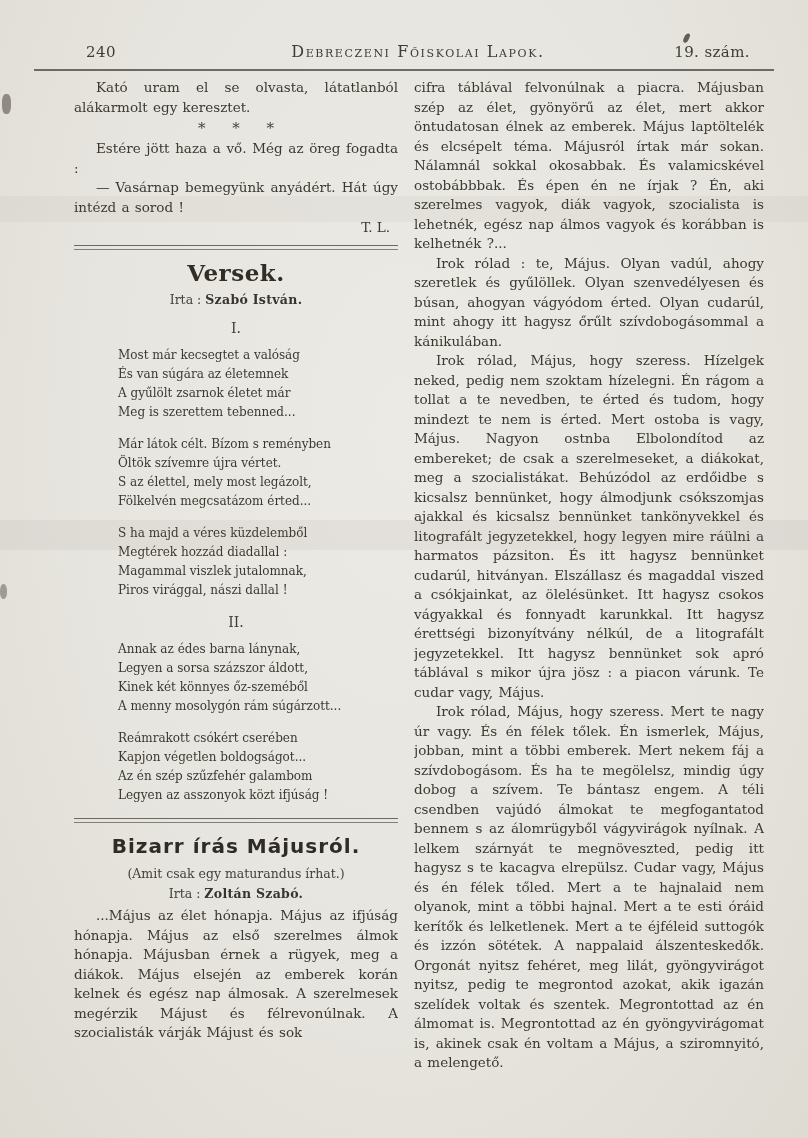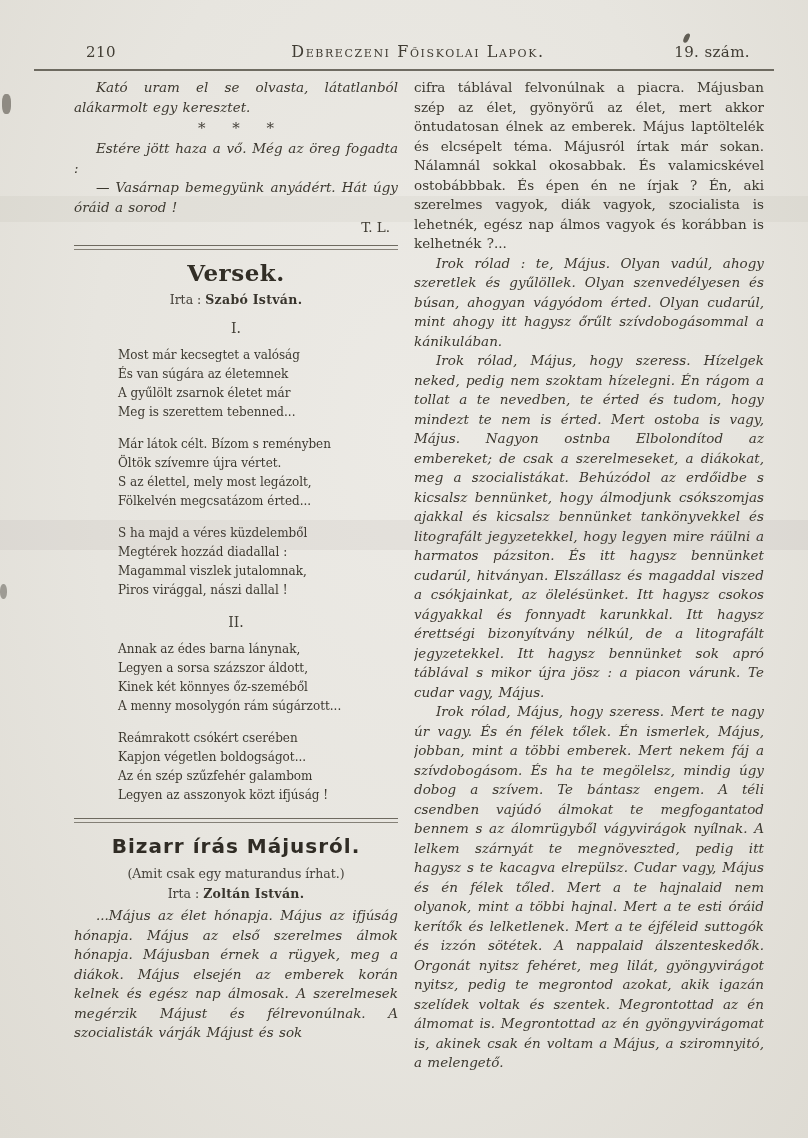--- a/index.html
+++ b/index.html
@@ -33,21 +33,21 @@
   .issue{width:110px;text-align:right;white-space:nowrap;}
   .header-rule{margin:1px 34px 0 34px;border-top:2px solid rgba(70,65,55,.75);}
 
   
   .columns{display:flex;padding:7px 28px 0 74px;gap:16px;}
   .col{overflow:hidden;}
   .col-left{width:324px;}
   .col-right{width:350px;}
 
   p{margin:0;text-align:justify;font-size:13.5px;line-height:19.5px;word-spacing:1px;}
-  p.indent{text-indent:22px;font-style:italic;}
+  p.indent{text-indent:22px;}
 
   .asterisks{text-align:center;font-size:15px;line-height:20px;word-spacing:22px;margin:1px 0 1px;color:#45413a;}
   .signature{text-align:right;font-weight:normal;font-size:13.5px;line-height:20px;padding-right:8px;}
 
   .rule-double{height:3px;border-top:1px solid rgba(80,75,64,.8);border-bottom:1px solid rgba(80,75,64,.65);margin:8px 0 9px;}
 
   .poem-title{margin:8px 0 5px;text-align:center;font-size:23px;font-weight:bold;letter-spacing:.5px;color:#322e26;}
   .byline{text-align:center;font-size:12.5px;line-height:17px;margin:0 0 4px;color:#45413a;}
   .byline b{letter-spacing:.3px;color:#38342c;}
   .numeral{text-align:center;font-size:14px;line-height:18px;margin:11px 0 9px;color:#413d34;}
@@ -65,34 +65,34 @@
 
 <div class="page">
 
   <div class="band band-1"></div>
   <div class="band band-2"></div>
   <div class="speck speck-1"></div>
   <div class="speck speck-2"></div>
   <div class="speck speck-3"></div>
 
   <div class="header">
-    <span class="page-number">210</span>
+    <span class="page-number">240</span>
     <span class="masthead">Debreczeni Főiskolai Lapok.</span>
     <span class="issue">19. szám.</span>
   </div>
   <div class="header-rule"></div>
 
   <div class="columns">
 
     <div class="col col-left">
 
       <p class="indent">Kató uram el se olvasta, látatlanból alákarmolt egy keresztet.</p>
       <div class="asterisks">* * *</div>
       <p class="indent">Estére jött haza a vő. Még az öreg fogadta :</p>
-      <p class="indent">— Vasárnap bemegyünk anyádért. Hát úgy óráid a sorod !</p>
+      <p class="indent">— Vasárnap bemegyünk anyádért. Hát úgy intézd a sorod !</p>
       <div class="signature">T. L.</div>
 
       <div class="rule-double"></div>
 
       <h2 class="poem-title">Versek.</h2>
       <div class="byline"><span>Irta :</span> <b>Szabó István.</b></div>
 
       <div class="numeral">I.</div>
       <div class="stanza">Most már kecsegtet a valóság
 És van súgára az életemnek
@@ -114,21 +114,21 @@
 A menny mosolygón rám súgárzott...</div>
       <div class="stanza">Reámrakott csókért cserében
 Kapjon végetlen boldogságot...
 Az én szép szűzfehér galambom
 Legyen az asszonyok közt ifjúság !</div>
 
       <div class="rule-double"></div>
 
       <h2 class="article-title">Bizarr írás Májusról.</h2>
       <div class="subtitle">(Amit csak egy maturandus írhat.)</div>
-      <div class="byline"><span>Irta :</span> <b>Zoltán István.</b></div>
+      <div class="byline"><span>Irta :</span> <b>Zoltán Szabó.</b></div>
       <p class="indent">...Május az élet hónapja. Május az ifjúság hónapja. Május az első szerelmes álmok hónapja. Májusban érnek a rügyek, meg a diákok. Május elsején az emberek korán kelnek és egész nap álmosak. A szerelmesek megérzik Májust és félrevonúlnak. A szocialisták várják Májust és sok</p>
 
     </div>
 
     <div class="col col-right">
       <p>cifra táblával felvonúlnak a piacra. Májusban szép az élet, gyönyörű az élet, mert akkor öntudatosan élnek az emberek. Május laptöltelék és elcsépelt téma. Májusról írtak már sokan. Nálamnál sokkal okosabbak. És valamicskével ostobábbbak. És épen én ne írjak ? Én, aki szerelmes vagyok, diák vagyok, szocialista is lehetnék, egész nap álmos vagyok és korábban is kelhetnék ?...</p>
       <p class="indent">Irok rólad : te, Május. Olyan vadúl, ahogy szeretlek és gyűlöllek. Olyan szenvedélyesen és búsan, ahogyan vágyódom érted. Olyan cudarúl, mint ahogy itt hagysz őrűlt szívdobogásommal a kánikulában.</p>
       <p class="indent">Irok rólad, Május, hogy szeress. Hízelgek neked, pedig nem szoktam hízelegni. Én rágom a tollat a te nevedben, te érted és tudom, hogy mindezt te nem is érted. Mert ostoba is vagy, Május. Nagyon ostnba Elbolondítod az embereket; de csak a szerelmeseket, a diákokat, meg a szocialistákat. Behúzódol az erdőidbe s kicsalsz bennünket, hogy álmodjunk csókszomjas ajakkal és kicsalsz bennünket tankönyvekkel és litografált jegyzetekkel, hogy legyen mire ráülni a harmatos pázsiton. És itt hagysz bennünket cudarúl, hitványan. Elszállasz és magaddal viszed a csókjainkat, az ölelésünket. Itt hagysz csokos vágyakkal és fonnyadt karunkkal. Itt hagysz érettségi bizonyítvány nélkúl, de a litografált jegyzetekkel. Itt hagysz bennünket sok apró táblával s mikor újra jösz : a piacon várunk. Te cudar vagy, Május.</p>
       <p class="indent">Irok rólad, Május, hogy szeress. Mert te nagy úr vagy. És én félek tőlek. Én ismerlek, Május, jobban, mint a többi emberek. Mert nekem fáj a szívdobogásom. És ha te megölelsz, mindig úgy dobog a szívem. Te bántasz engem. A téli csendben vajúdó álmokat te megfogantatod bennem s az álomrügyből vágyvirágok nyílnak. A lelkem szárnyát te megnöveszted, pedig itt hagysz s te kacagva elrepülsz. Cudar vagy, Május és én félek tőled. Mert a te hajnalaid nem olyanok, mint a többi hajnal. Mert a te esti óráid kerítők és lelketlenek. Mert a te éjféleid suttogók és izzón sötétek. A nappalaid álszenteskedők. Orgonát nyitsz fehéret, meg lilát, gyöngyvirágot nyitsz, pedig te megrontod azokat, akik igazán szelídek voltak és szentek. Megrontottad az én álmomat is. Megrontottad az én gyöngyvirágomat is, akinek csak én voltam a Május, a sziromnyitó, a melengető.</p>
     </div>

